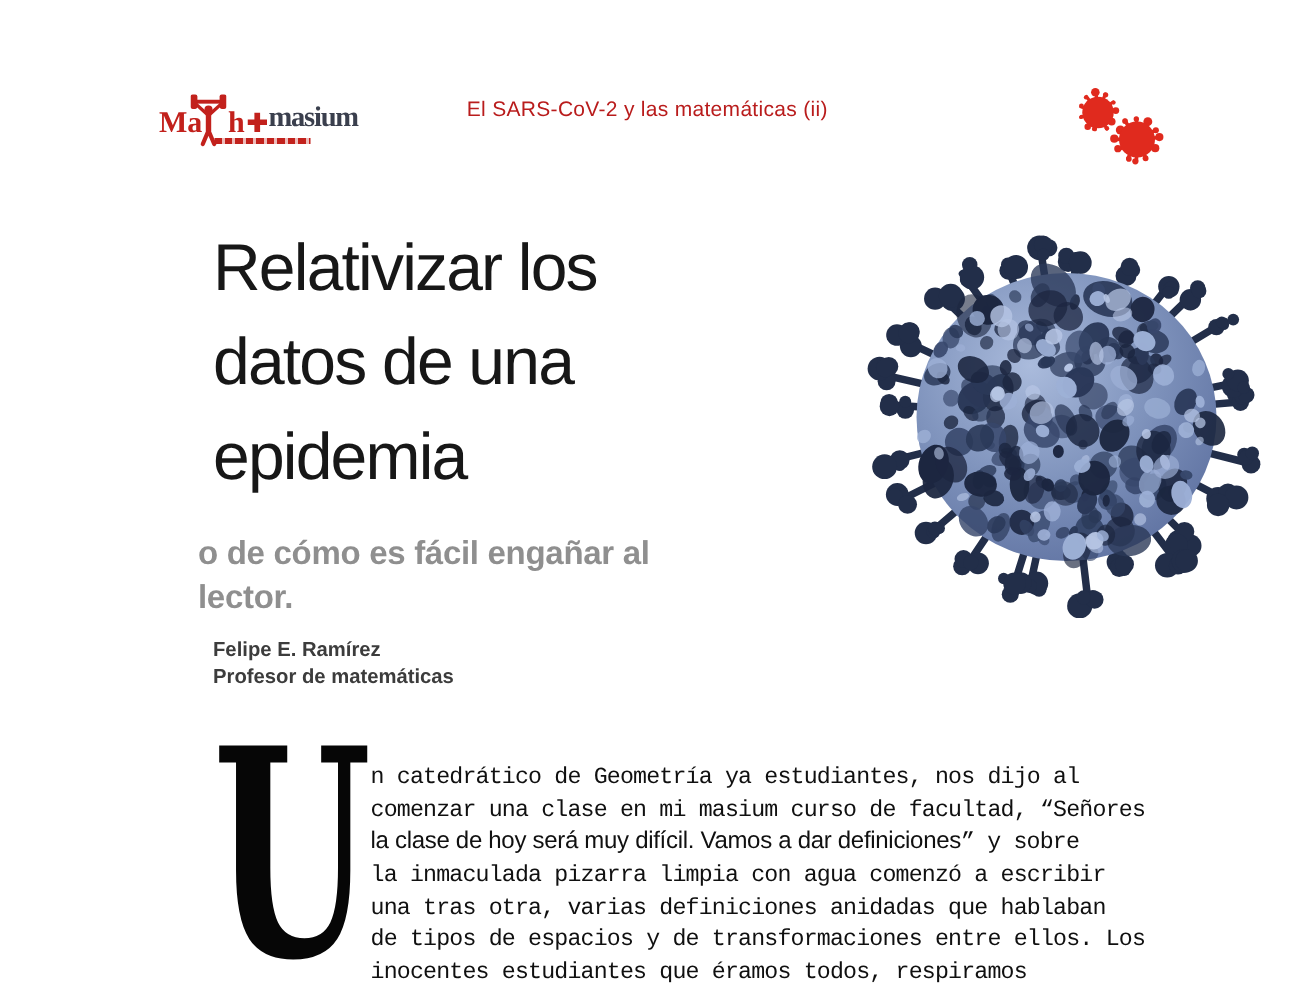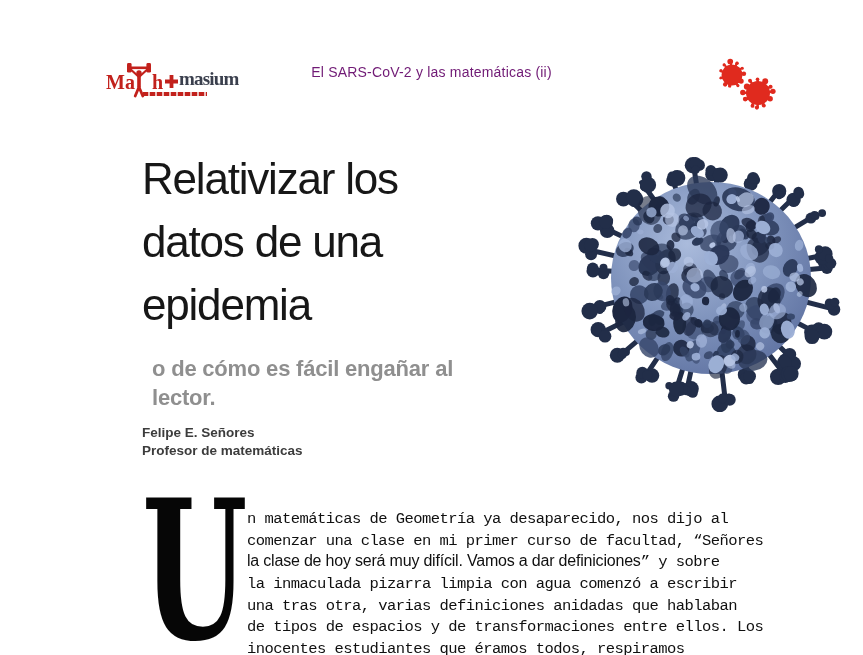--- a/index.html
+++ b/index.html
@@ -10,28 +10,28 @@
   .logo{position:absolute;left:106px;top:58px;width:140px;height:50px;}
   .lg{position:absolute;font-family:"Liberation Serif",serif;font-weight:600;}
   .lg-ma{left:0;top:13px;font-size:20px;color:#c2211c;}
   .lifter{position:absolute;left:21px;top:4px;}
   .lg-h{left:46px;top:13px;font-size:20px;color:#c2211c;}
   .plus-svg{position:absolute;left:59px;top:17px;}
   .lg-brand{left:73px;top:10px;font-size:19px;color:#3a3f4d;letter-spacing:-0.8px;}
   .tagline{position:absolute;left:37px;top:34px;width:64px;height:3.5px;
            background:repeating-linear-gradient(90deg,#c2211c 0 5px,rgba(194,33,28,.3) 5px 7px);}
   .doc-title{position:absolute;left:0;top:64px;width:863px;text-align:center;
-             font-size:14px;color:#701a75;letter-spacing:.2px;}
+             font-size:14px;color:#b91c1c;letter-spacing:.2px;}
   .mini1{position:absolute;left:715px;top:58px;}
   .mini2{position:absolute;left:738px;top:73px;}
 
   
   .big-title{position:absolute;left:142px;top:147px;font-size:44px;line-height:63px;
              font-weight:normal;color:#171717;letter-spacing:-1.2px;}
-  .subtitle{position:absolute;left:152px;top:354px;font-size:22px;line-height:29px;
+  .subtitle{position:absolute;left:132px;top:354px;font-size:22px;line-height:29px;
             font-weight:bold;color:#8f8f8f;letter-spacing:-0.2px;}
   .author{position:absolute;left:142px;top:424px;font-size:13.5px;line-height:18px;
           font-weight:bold;color:#3c3c3c;}
 
   .virus-wrap{position:absolute;left:563px;top:146px;width:296px;height:266px;}
 
   
   .dropcap{position:absolute;left:142px;top:475px;font-family:"DejaVu Serif",serif;
            font-weight:bold;font-size:192px;line-height:1;color:#060606;
            transform:scaleX(.63);transform-origin:0 0;}
@@ -127,21 +127,21 @@
     <div>datos de una</div>
     <div>epidemia</div>
   </div>
 
   <div class="subtitle">
     <div>o de cómo es fácil engañar al</div>
     <div>lector.</div>
   </div>
 
   <div class="author">
-    <div>Felipe E. Señores</div>
+    <div>Felipe E. Ramírez</div>
     <div>Profesor de matemáticas</div>
   </div>
 
   <div class="virus-wrap">
     <svg id="virus" width="296" height="266" viewBox="0 0 296 266">
       <defs>
         <radialGradient id="vg" cx="38%" cy="32%" r="80%">
           <stop offset="0%" stop-color="#aabbdc"></stop>
           <stop offset="50%" stop-color="#8094bd"></stop>
           <stop offset="100%" stop-color="#5b6e9e"></stop>
@@ -486,22 +486,22 @@
         <ellipse cx="214.48334252175573" cy="165.3383427222394" rx="7.752161684330627" ry="8.806858349402658" fill="#9db0d6" opacity="0.68" transform="rotate(65 214.5 165.3)"></ellipse>
         <ellipse cx="77.39146366178036" cy="85.98395124498083" rx="3.1588266415795436" ry="2.460684903201087" fill="#9db0d6" opacity="0.68" transform="rotate(1 77.4 86.0)"></ellipse>
         <ellipse cx="197.14655693229267" cy="200.19604928392198" rx="4.020549564399081" ry="4.103793924554692" fill="#b6c5e4" opacity="0.66" transform="rotate(38 197.1 200.2)"></ellipse>
         <ellipse cx="127.21466606179827" cy="198.67522280858975" rx="3.5215089973162437" ry="3.6665606602238667" fill="#b6c5e4" opacity="0.88" transform="rotate(18 127.2 198.7)"></ellipse>
         <ellipse cx="88.3649068970121" cy="66.4493751182933" rx="5.17276268134488" ry="5.064743007364691" fill="#9db0d6" opacity="0.81" transform="rotate(179 88.4 66.4)"></ellipse>
       </svg>
   </div>
 
   <div class="dropcap">U</div>
   <div class="lines">
-      <div class="body-line"><span class="tw">n matemáticas de Geometría ya desaparecido, nos dijo al</span></div>
-      <div class="body-line"><span class="tw">comenzar una clase en mi primer curso de facultad, “Señores</span></div>
+      <div class="body-line"><span class="tw">n catedrático de Geometría ya estudiantes, nos dijo al</span></div>
+      <div class="body-line"><span class="tw">comenzar una clase en mi masium curso de facultad, “Señores</span></div>
       <div class="body-line"><span class="sans">la clase de hoy será muy difícil. Vamos a dar definiciones</span><span class="tw">” y sobre</span></div>
       <div class="body-line"><span class="tw">la inmaculada pizarra limpia con agua comenzó a escribir</span></div>
       <div class="body-line"><span class="tw">una tras otra, varias definiciones anidadas que hablaban</span></div>
       <div class="body-line"><span class="tw">de tipos de espacios y de transformaciones entre ellos. Los</span></div>
       <div class="body-line"><span class="tw">inocentes estudiantes que éramos todos, respiramos</span></div>
     </div>
 
 </div>
 
 </body></html>

